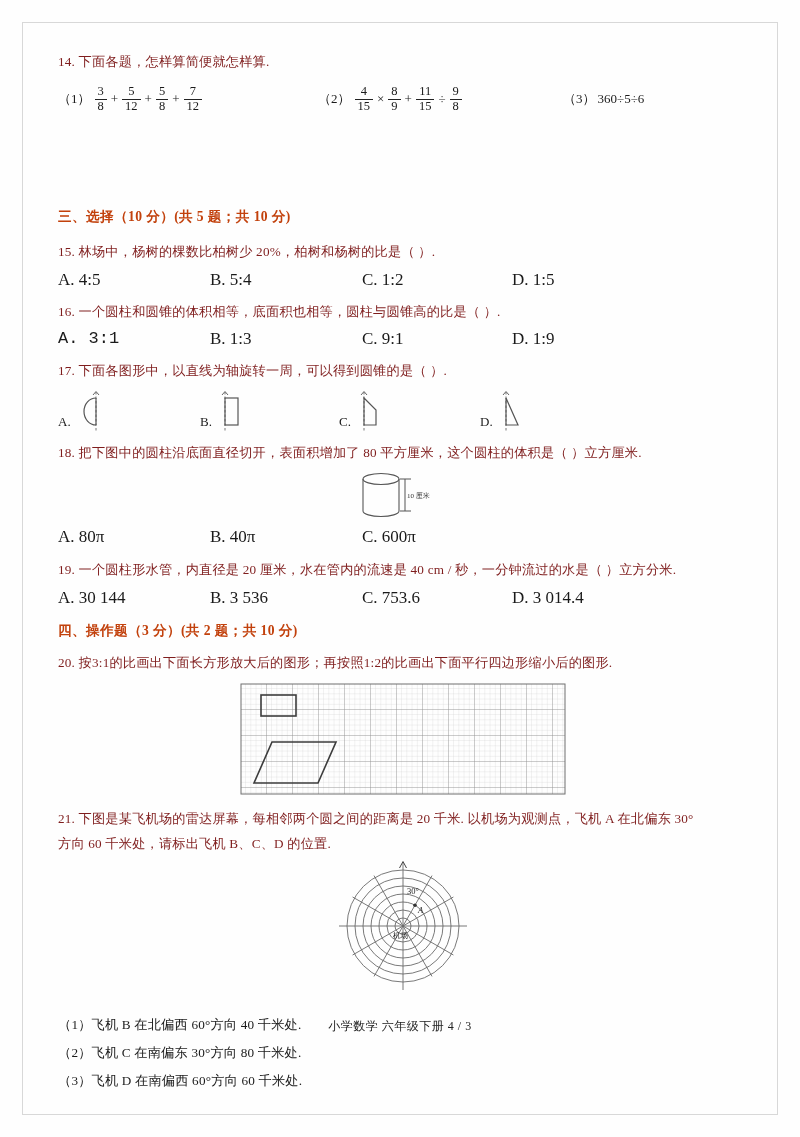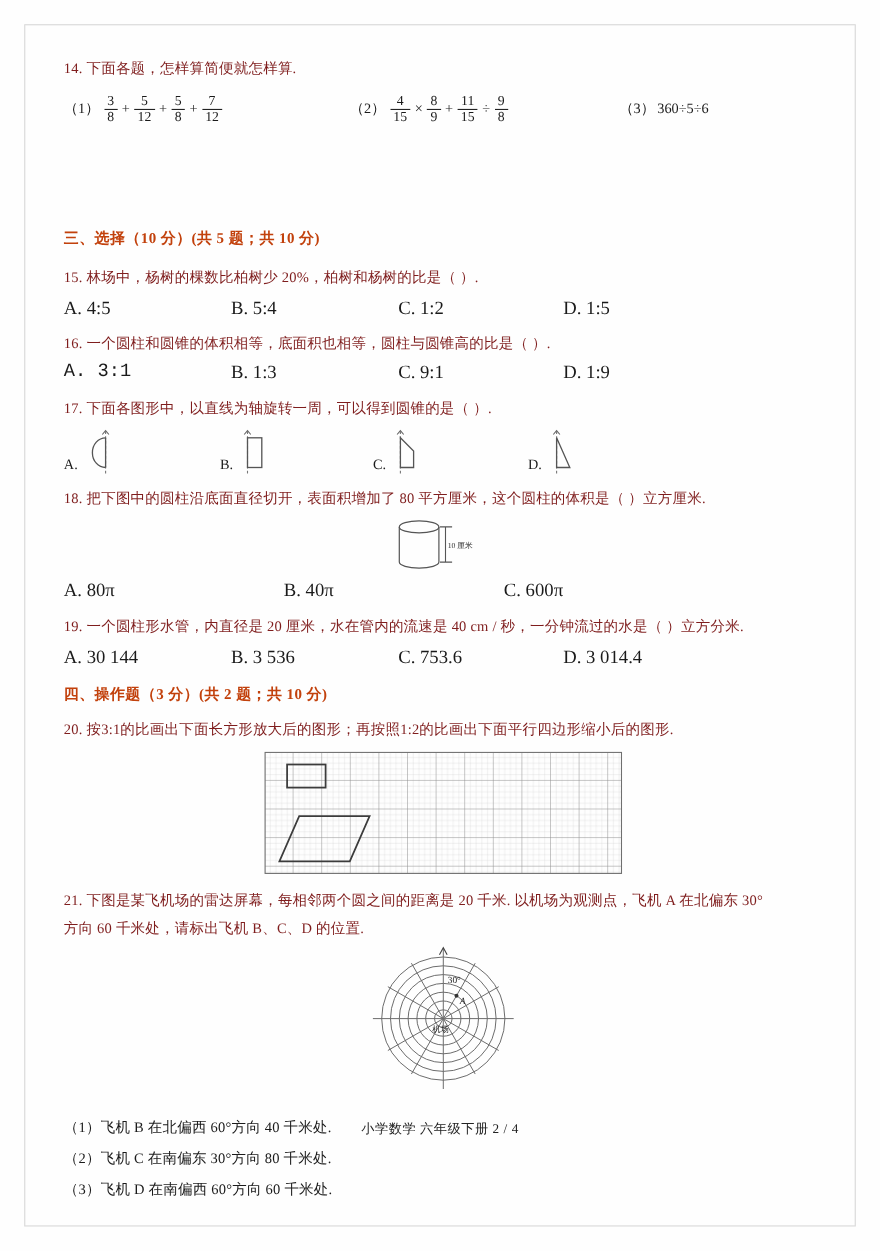--- a/index.html
+++ b/index.html
@@ -299,21 +299,21 @@
         <ellipse cx="38" cy="12" rx="18" ry="5.5" fill="none" stroke="#555" stroke-width="1.1"></ellipse>
         <path d="M 20 44 A 18 5.5 0 0 0 56 44" fill="none" stroke="#555" stroke-width="1.1"></path>
 
         <line x1="62" y1="12" x2="62" y2="44" stroke="#555" stroke-width="1"></line>
         <line x1="57" y1="12" x2="68" y2="12" stroke="#555" stroke-width="1"></line>
         <line x1="57" y1="44" x2="68" y2="44" stroke="#555" stroke-width="1"></line>
         <text x="64" y="31" font-family="Liberation Serif, serif" font-size="7" fill="#333">10 厘米</text>
       </svg>
     </div>
 
-    <div class="choices" style="margin-top:2px;gap:48px;">
+    <div class="choices" style="margin-top:2px;">
       <span class="choice" style="width:152px;">A. 80π</span>
       <span class="choice" style="width:152px;">B. 40π</span>
       <span class="choice">C. 600π</span>
     </div>
 
     <div class="q-line" style="margin-top:13px;">19. 一个圆柱形水管，内直径是 20 厘米，水在管内的流速是 40 cm / 秒，一分钟流过的水是（       ）立方分米.</div>
     <div class="choices">
       <span class="choice" style="width:152px;">A. 30 144</span>
       <span class="choice" style="width:152px;">B. 3 536</span>
       <span class="choice" style="width:150px;">C. 753.6</span>
@@ -377,14 +377,14 @@
         <text x="60" y="78" font-family="Liberation Serif, serif" font-size="7.5" fill="#222">机场</text>
       </svg>
     </div>
 
     <div class="sub-q" style="margin-top:24px;">（1）飞机 B 在北偏西 60°方向 40 千米处.</div>
     <div class="sub-q">（2）飞机 C 在南偏东 30°方向 80 千米处.</div>
     <div class="sub-q">（3）飞机 D 在南偏西 60°方向 60 千米处.</div>
 
   </div>
 
-  <div id="footer">小学数学  六年级下册  2 / 4</div>
+  <div id="footer">小学数学  六年级下册  4 / 3</div>
 </div>
 
 </body></html>

